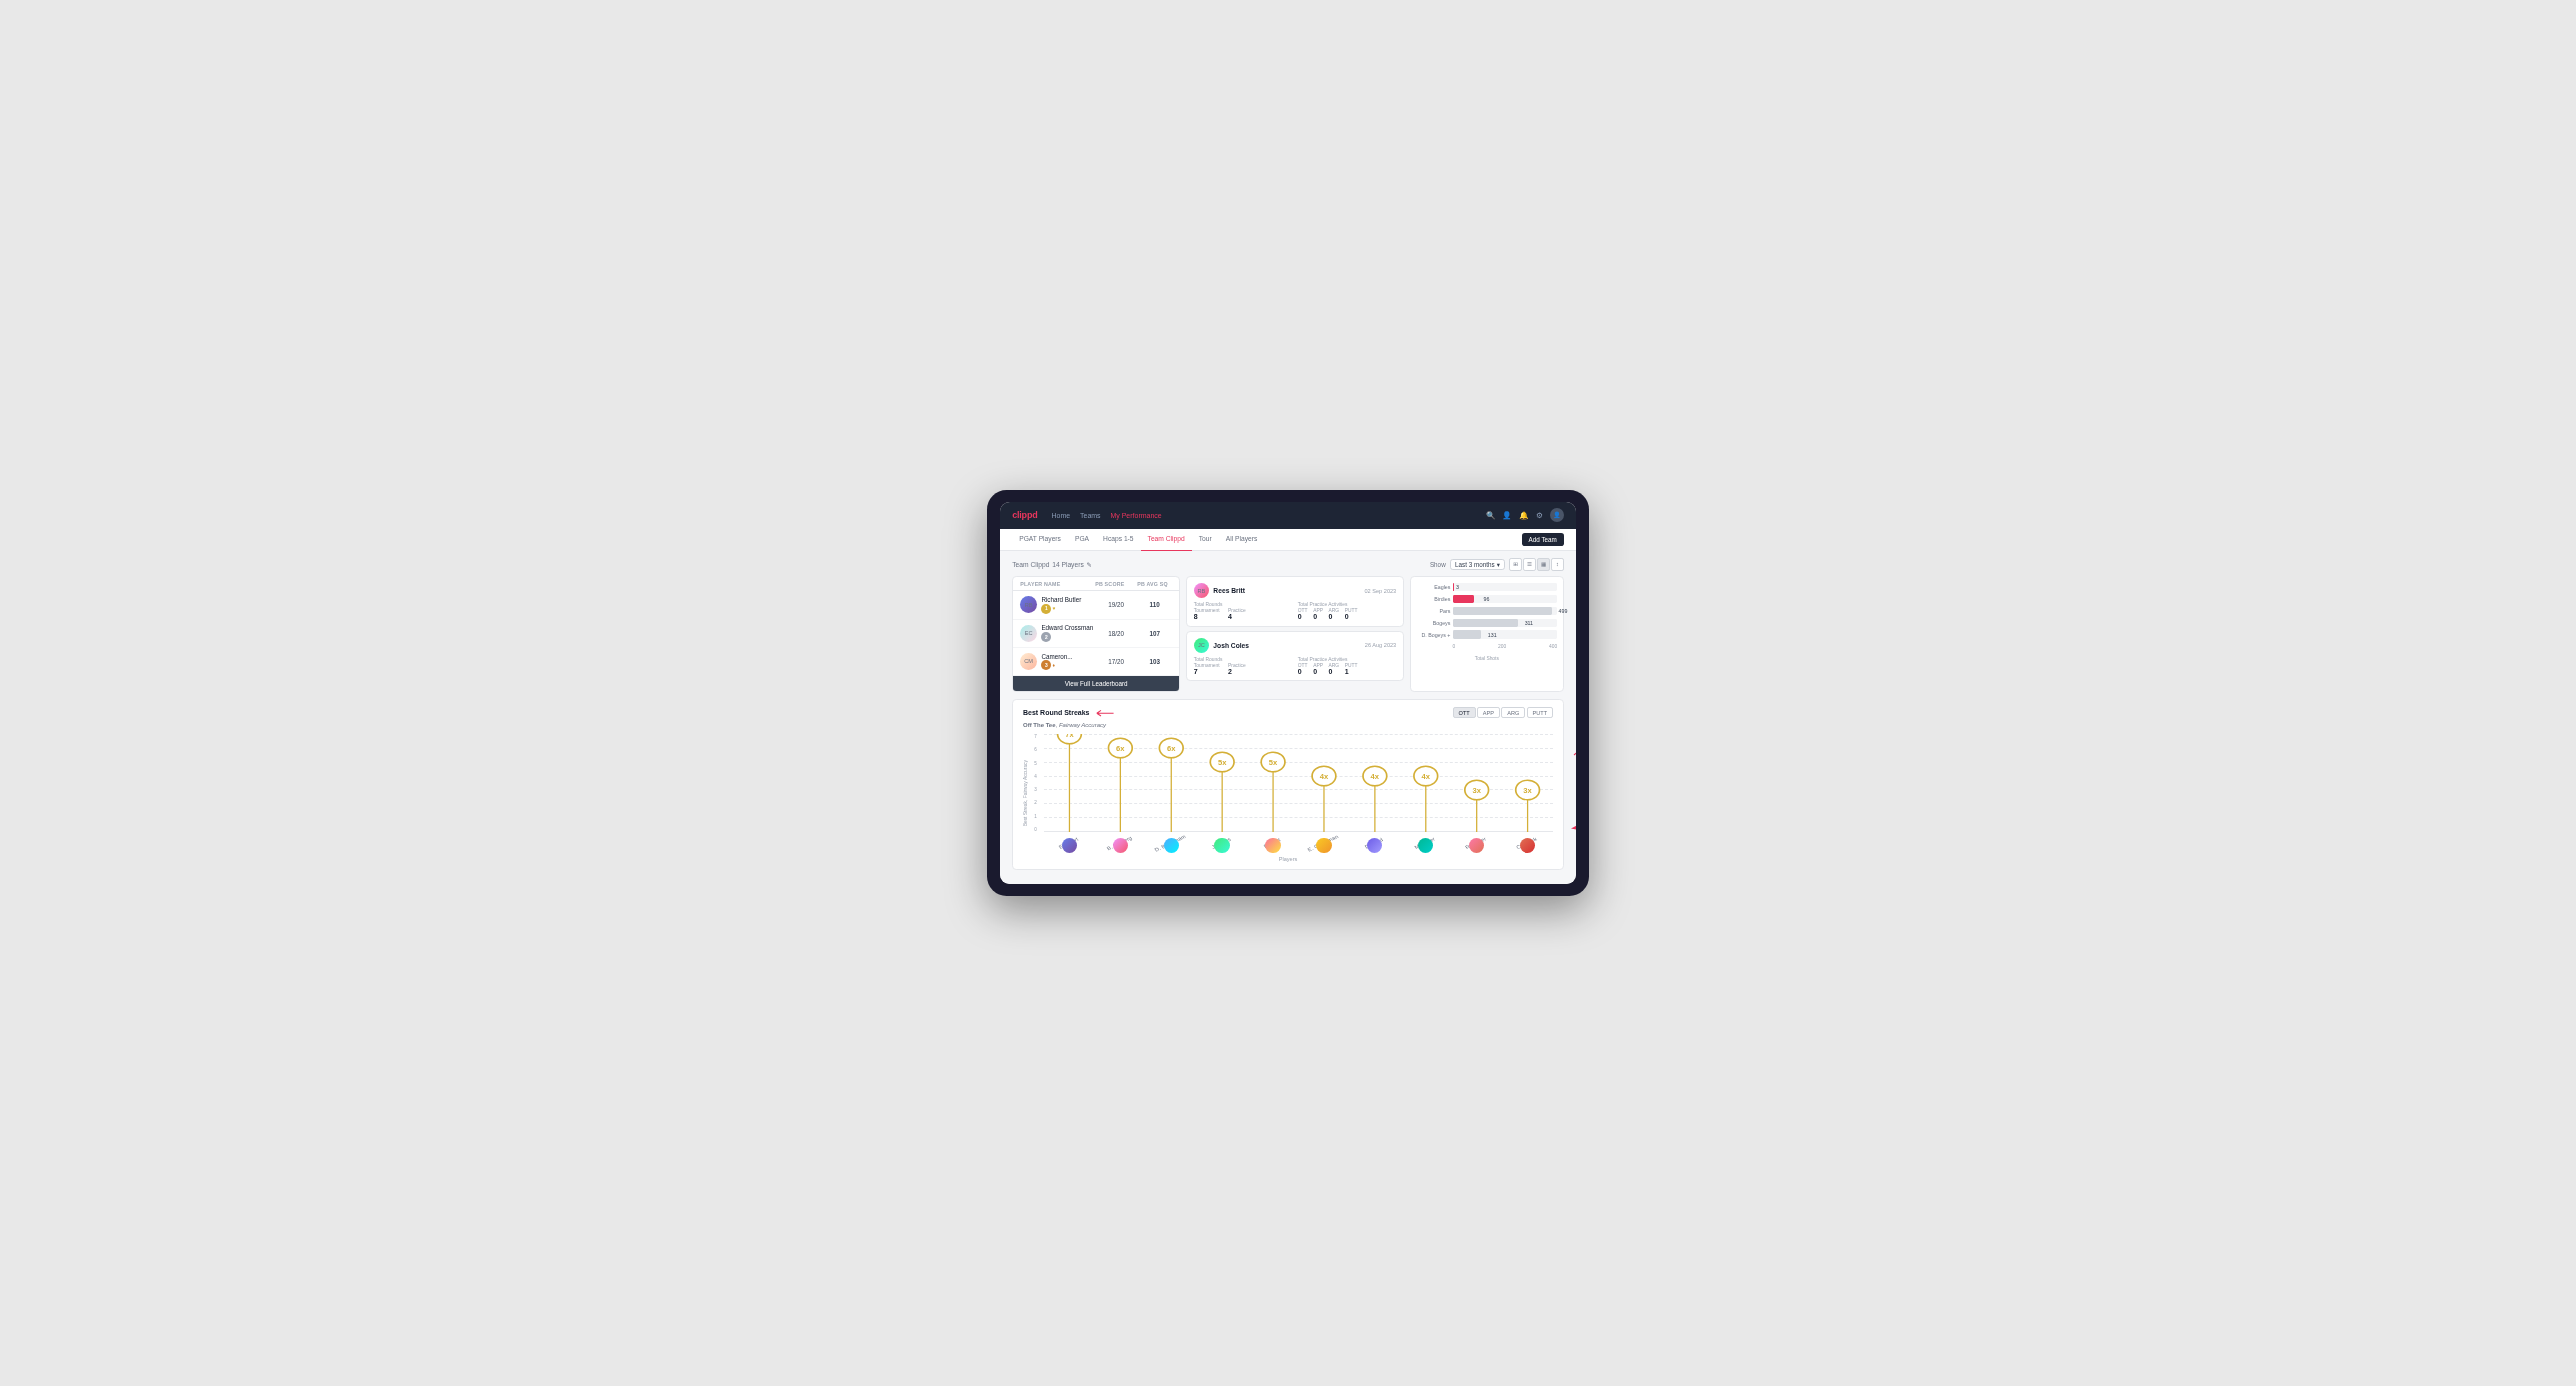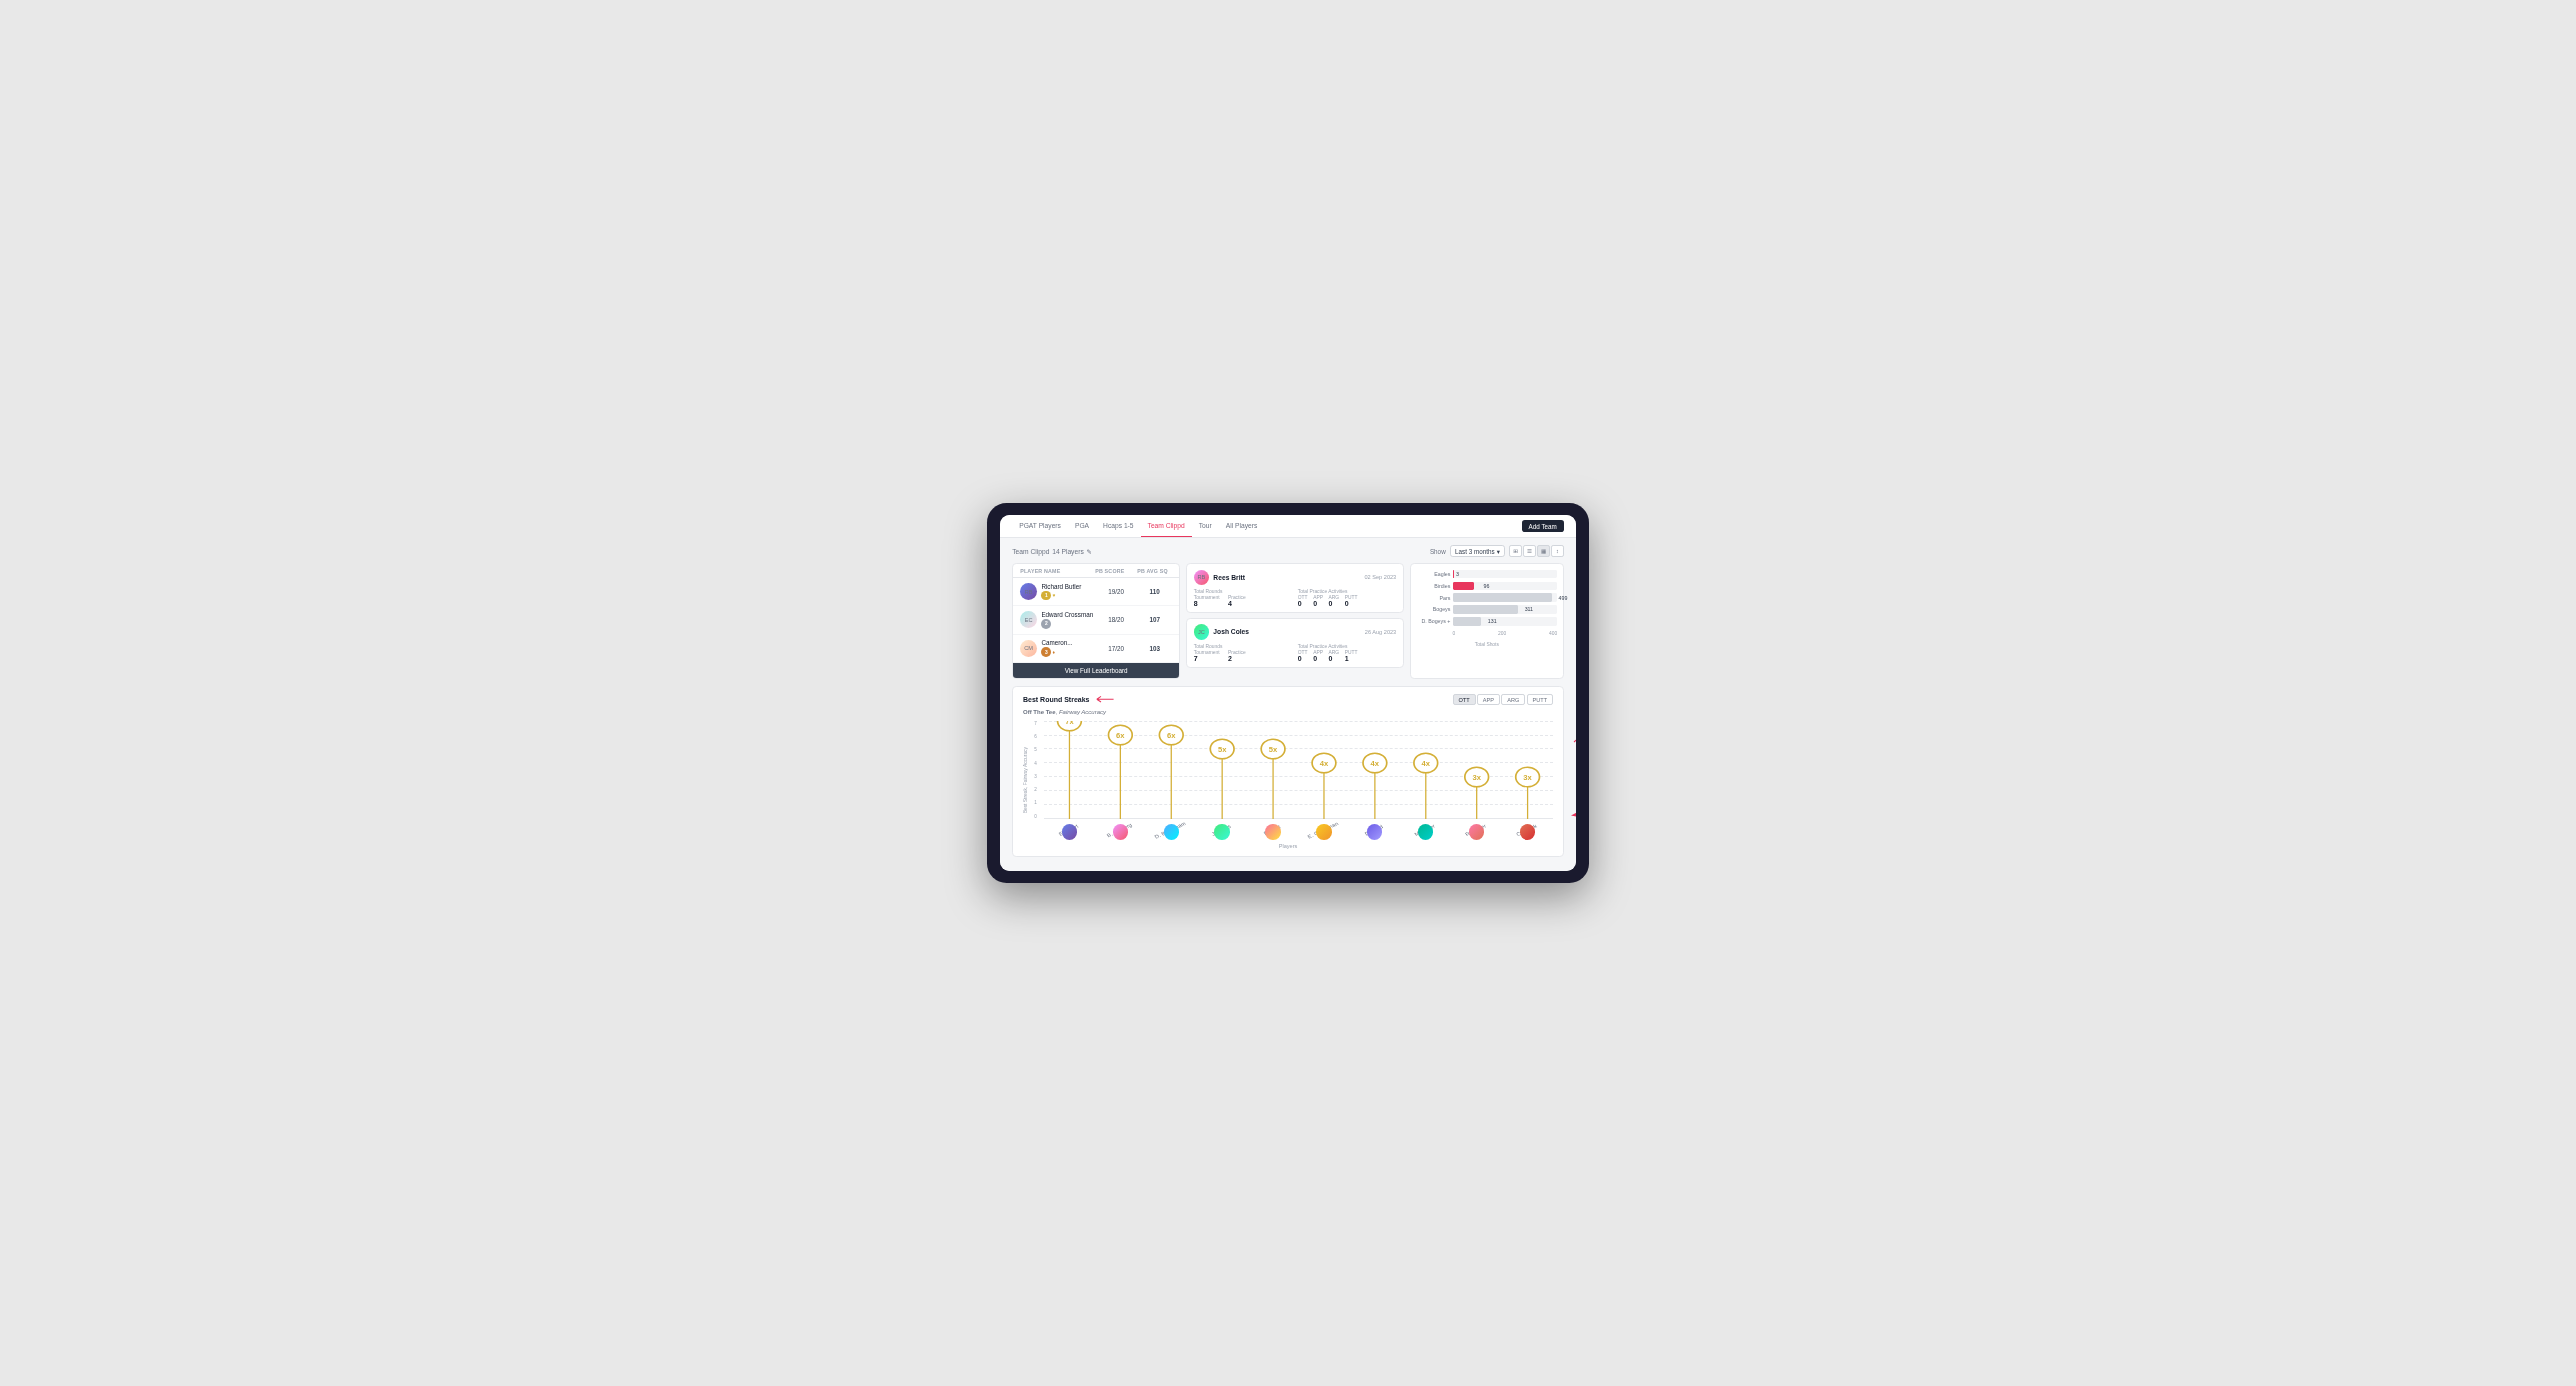--- a/index.html
+++ b/index.html
@@ -398,20 +398,35 @@
       color: #fff;
       overflow: hidden;
     }
   </style>
 </head>
 <body>
 
 <div class="tablet-frame">
   <div class="tablet-screen">
 
+    <nav class="navbar">
+      <span class="logo">clippd</span>
+      <div class="nav-items">
+        <span class="nav-item">Home</span>
+        <span class="nav-item">Teams</span>
+        <span class="nav-item active">My Performance</span>
+      </div>
+      <div class="nav-right">
+        <span class="nav-icon">🔍</span>
+        <span class="nav-icon">👤</span>
+        <span class="nav-icon">🔔</span>
+        <span class="nav-icon">⚙</span>
+        <div class="nav-avatar">👤</div>
+      </div>
+    </nav>
 
     <div class="subnav">
       <div class="subnav-items">
         <span class="subnav-item">PGAT Players</span>
         <span class="subnav-item">PGA</span>
         <span class="subnav-item">Hcaps 1-5</span>
         <span class="subnav-item active">Team Clippd</span>
         <span class="subnav-item">Tour</span>
         <span class="subnav-item">All Players</span>
       </div>

